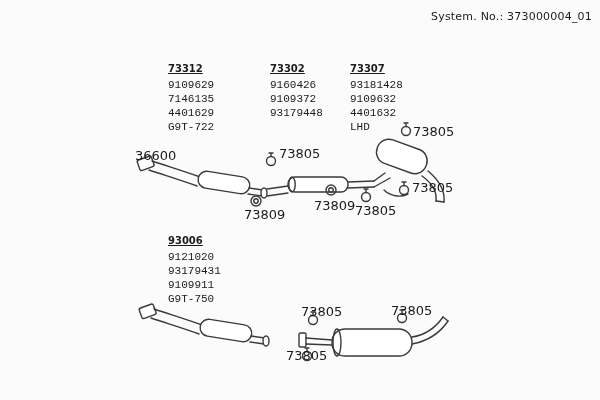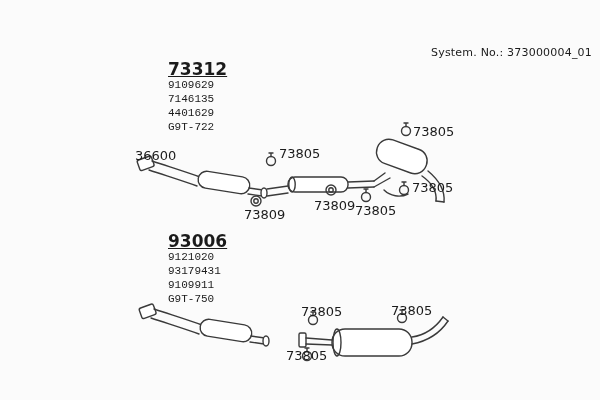--- a/index.html
+++ b/index.html
@@ -8,25 +8,25 @@
     position:relative;
     background:#fbfbfb;
     font-family:"DejaVu Sans","Liberation Sans",sans-serif;
     color:#1b1b1b;
     overflow:hidden;
   }
   .page { position:absolute; inset:0; width:600px; height:400px; }
   svg.artwork { position:absolute; left:0; top:0; }
   .system-no {
     position:absolute; top:10px; right:8px;
-    font-size:11px; letter-spacing:0.2px;margin-top:36px;
+    font-size:11px; letter-spacing:0.2px;
   }
   .group { position:absolute; line-height:14px; }
   .group-title {
-    font-weight:bold; font-size:17px;
+    font-weight:bold; font-size:10px;
     text-decoration:underline; margin-bottom:2px;
     cursor:pointer;
   }
   .group-line { font-size:11px;font-family:Liberation Mono, monospace; }
   .callout { position:absolute; font-size:13px; white-space:nowrap; }
 </style>
 </head>
 <body>
 
 <div class="page">
@@ -127,21 +127,34 @@
   <div class="system-no">System. No.: 373000004_01</div>
 
   <div class="group" style="left:168px;top:62px">
     <div class="group-title">73312</div>
     <div class="group-line">9109629</div>
     <div class="group-line">7146135</div>
     <div class="group-line">4401629</div>
     <div class="group-line">G9T-722</div>
   </div>
 
+  <div class="group" style="left:270px;top:62px">
+    <div class="group-title">73302</div>
+    <div class="group-line">9160426</div>
+    <div class="group-line">9109372</div>
+    <div class="group-line">93179448</div>
+  </div>
 
+  <div class="group" style="left:350px;top:62px">
+    <div class="group-title">73307</div>
+    <div class="group-line">93181428</div>
+    <div class="group-line">9109632</div>
+    <div class="group-line">4401632</div>
+    <div class="group-line">LHD</div>
+  </div>
 
   <div class="group" style="left:168px;top:234px">
     <div class="group-title">93006</div>
     <div class="group-line">9121020</div>
     <div class="group-line">93179431</div>
     <div class="group-line">9109911</div>
     <div class="group-line">G9T-750</div>
   </div>
 
 

